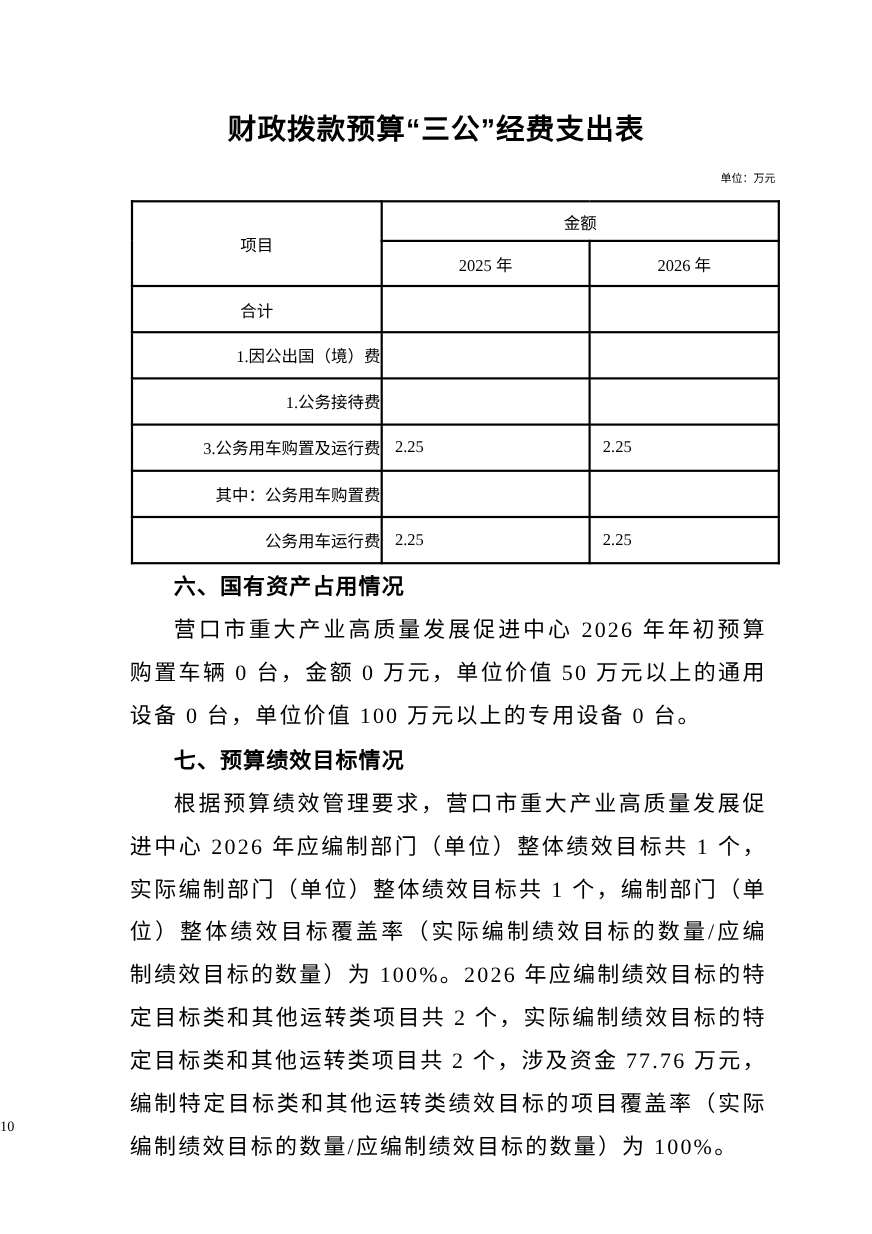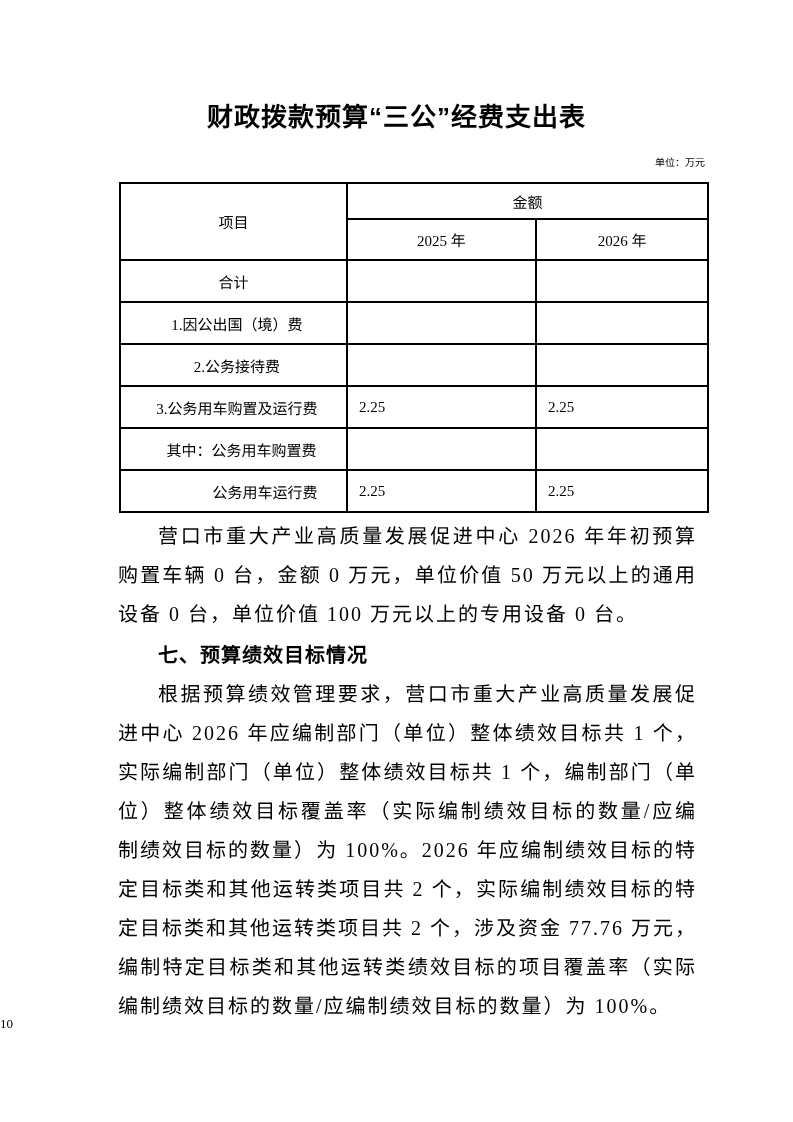--- a/index.html
+++ b/index.html
@@ -54,21 +54,21 @@
     padding: 0;
     overflow: hidden;
     white-space: nowrap;
   }
   tr.hdr-row-1 { height: 36px; }
   tr.hdr-row-2 { height: 41px; }
   tbody.budget-body tr { height: 42px; }
 
   .cell-sans { font-family: "Liberation Sans", "DejaVu Sans", sans-serif; }
   .cell-center { text-align: center; }
-  .label-left { text-align: center; padding-left: 7px !important; }
+  .label-left { text-align: right; padding-left: 7px !important; }
   .indent-1 { padding-left: 16px !important; }
   .indent-2 { padding-left: 63px !important; }
   .val-cell { text-align: left; padding-left: 11px !important; }
 
   
   .section-heading {
     margin: 6px 96px 0 118px;
     font-family: "Liberation Sans", "DejaVu Sans", sans-serif;
     font-weight: 700;
     font-size: 20px;
@@ -125,21 +125,21 @@
         <td class="cell-center cell-sans">合计</td>
         <td class="val-cell"></td>
         <td class="val-cell"></td>
       </tr>
       <tr>
         <td class="label-left">1.因公出国（境）费</td>
         <td class="val-cell"></td>
         <td class="val-cell"></td>
       </tr>
       <tr>
-        <td class="label-left">2.公务接待费</td>
+        <td class="label-left">1.公务接待费</td>
         <td class="val-cell"></td>
         <td class="val-cell"></td>
       </tr>
       <tr>
         <td class="label-left">3.公务用车购置及运行费</td>
         <td class="val-cell">2.25</td>
         <td class="val-cell">2.25</td>
       </tr>
       <tr>
         <td class="label-left indent-1">其中：公务用车购置费</td>
@@ -148,20 +148,21 @@
       </tr>
       <tr>
         <td class="label-left indent-2">公务用车运行费</td>
         <td class="val-cell">2.25</td>
         <td class="val-cell">2.25</td>
       </tr>
     </tbody>
   </table>
 
   <div>
+    <h2 class="section-heading">六、国有资产占用情况</h2>
     <p class="body-para">营口市重大产业高质量发展促进中心 2026 年年初预算购置车辆 0 台，金额 0 万元，单位价值 50 万元以上的通用设备 0 台，单位价值 100 万元以上的专用设备 0 台。</p>
   </div>
 
   <div>
     <h2 class="section-heading">七、预算绩效目标情况</h2>
     <p class="body-para">根据预算绩效管理要求，营口市重大产业高质量发展促进中心 2026 年应编制部门（单位）整体绩效目标共 1 个，实际编制部门（单位）整体绩效目标共 1 个，编制部门（单位）整体绩效目标覆盖率（实际编制绩效目标的数量/应编制绩效目标的数量）为 100%。2026 年应编制绩效目标的特定目标类和其他运转类项目共 2 个，实际编制绩效目标的特定目标类和其他运转类项目共 2 个，涉及资金 77.76 万元，编制特定目标类和其他运转类绩效目标的项目覆盖率（实际编制绩效目标的数量/应编制绩效目标的数量）为 100%。</p>
   </div>
 
   <div class="page-number">10</div>
 

